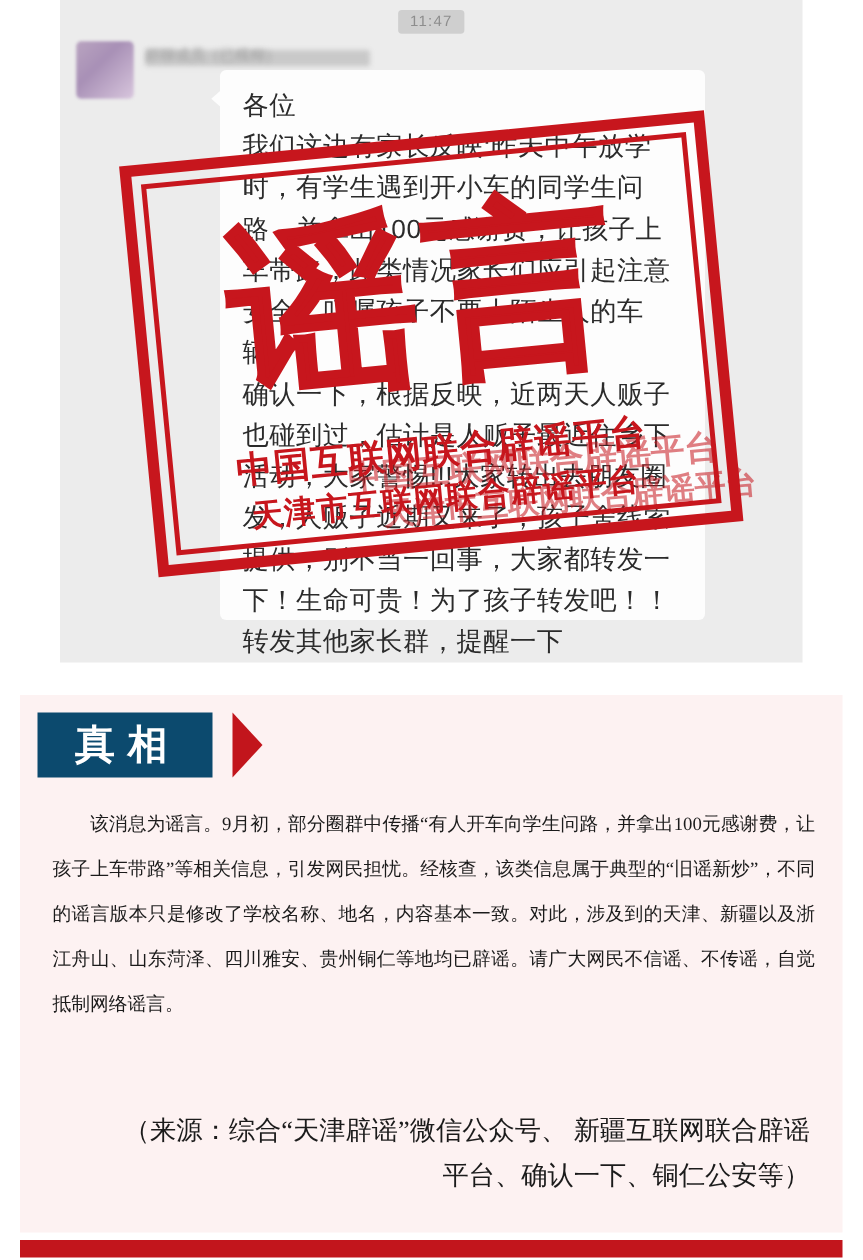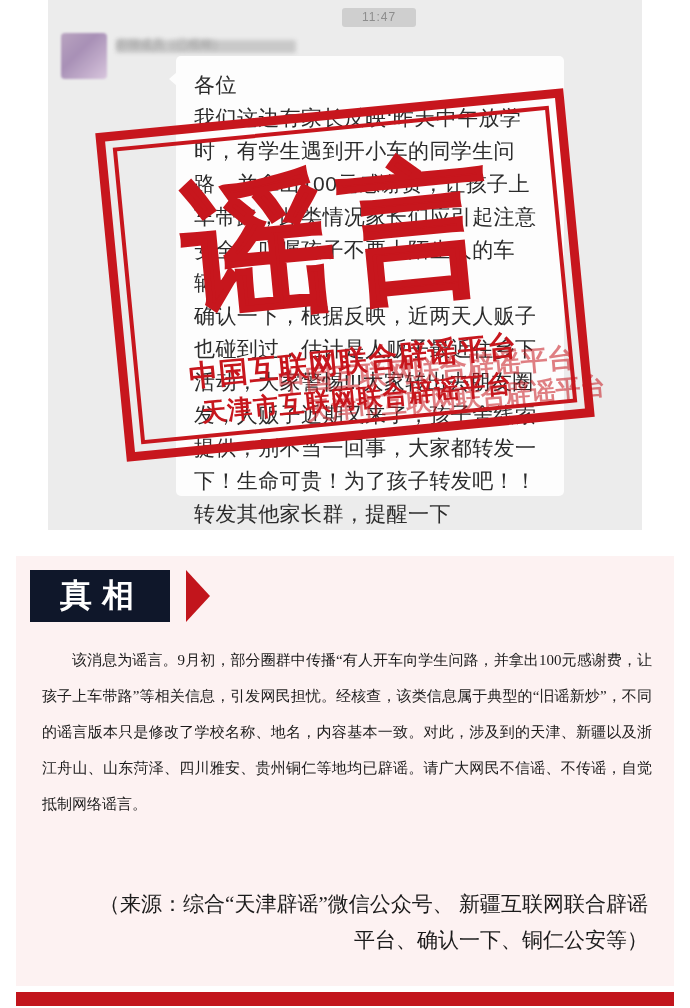--- a/index.html
+++ b/index.html
@@ -23,31 +23,30 @@
     width: 594px;
     height: 530px;
     background: #ececec;
     overflow: hidden;
   }
   .shot-time {
     position: absolute;
     left: 50%;
     top: 8px;
     transform: translateX(-50%);
-    width: 74px;
+    width: 53px;
     height: 19px;
     background: #cfcfcf;
     border-radius: 3px;
     color: #8d8d8d;
     font-size: 12px;
     font-family: "Liberation Sans", sans-serif;
     text-align: center;
     line-height: 19px;
     letter-spacing: 1px;
-    margin-left: 34px;
   }
   .avatar {
     position: absolute;
     left: 13px;
     top: 33px;
     width: 46px;
     height: 46px;
     border-radius: 4px;
     background: linear-gradient(135deg,#b9a4c0 0%, #a890b6 40%, #d8c6dd 100%);
     filter: blur(1.2px);
@@ -190,21 +189,21 @@
     top: 556px;
     width: 658px;
     height: 430px;
     background: #fdf2f2;
   }
   .truth-banner {
     position: absolute;
     left: 14px;
     top: 14px;
     height: 52px;
-    background: #0f172a;
+    background: #0c4a6e;
     display: flex;
     align-items: center;
     padding: 0 26px 0 30px;
   }
   .truth-banner-label {
     color: #ffffff;
     font-size: 32px;
     font-weight: bold;
     letter-spacing: 10px;
     font-family: "DejaVu Serif", serif;

